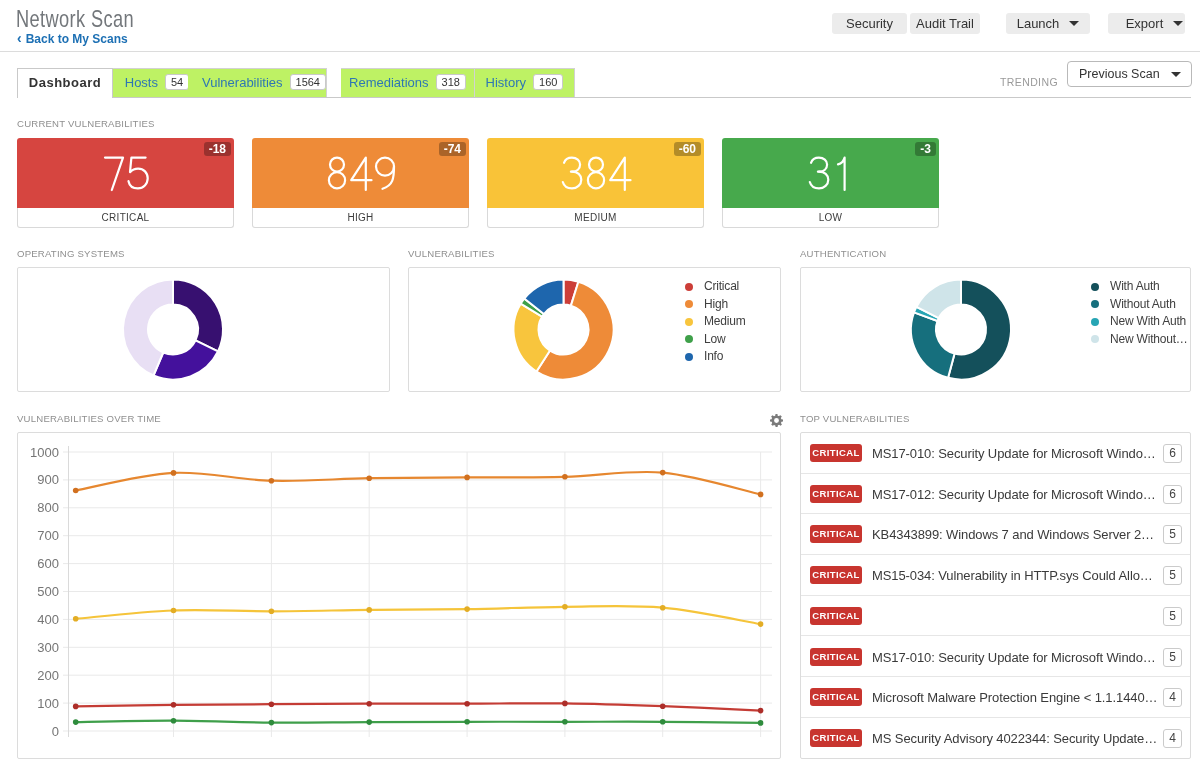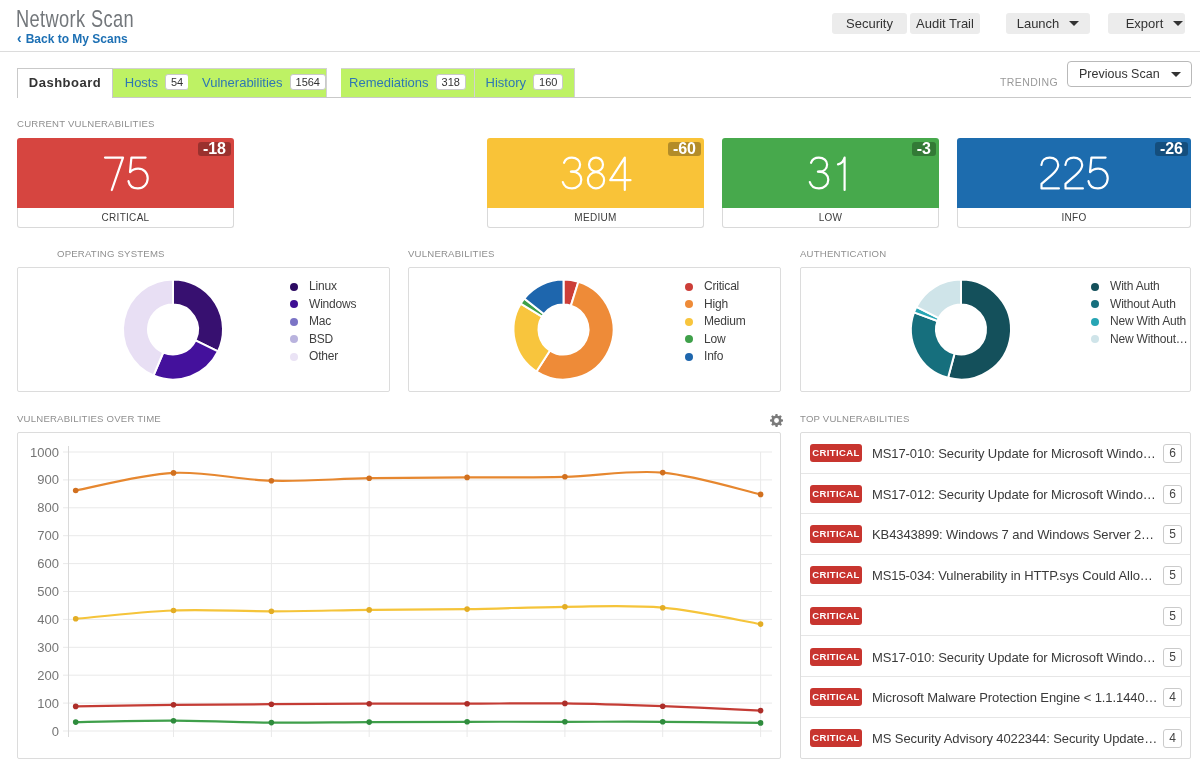--- a/index.html
+++ b/index.html
@@ -19,21 +19,21 @@
 #tabline { left:17px; top:97px; width:1174px; height:1px; background:#c9c9c9; }
 .tab { position:absolute; top:68px; height:29px; background:#bef264; border-top:1px solid #d2d2d2; border-right:1px solid #d2d2d2; font-size:13px; color:#2e77b3; text-align:center; line-height:28px; }
 .tab .bdg { display:inline-block; background:#fff; border:1px solid #c9c9c9; border-radius:3px; font-size:11px; color:#333; line-height:14px; padding:0 5px; margin-left:7px; vertical-align:1px; }
 #tab0 { left:17px; width:96px; height:30px; background:#fff; border:1px solid #c9c9c9; border-bottom:none; color:#333; font-weight:700; z-index:2; letter-spacing:0.5px; }
 #trending { position:absolute; left:988px; top:76px; width:70px; font-size:10.5px; color:#9a9a9a; letter-spacing:0.4px; text-align:right; }
 #sel { position:absolute; left:1067px; top:61px; width:125px; height:26px; border:1px solid #b9b9b9; border-radius:4px; background:#fff; font-size:12.5px; color:#333; line-height:24px; padding-left:11px; }
 #sel .caret { position:absolute; right:10px; top:10px; margin:0; border-left-width:5px; border-right-width:5px; }
 
 .stat { position:absolute; top:138px; height:90px; }
 .stat .top { position:absolute; left:0; top:0; width:100%; height:70px; border-radius:3px 3px 0 0; }
-.stat .delta { position:absolute; top:4px; right:3px; background:rgba(0,0,0,0.28); border-radius:3px; color:#fff; font-size:16px; font-weight:700; line-height:14px; padding:0 5px;margin-left:35px; }
+.stat .delta { position:absolute; top:4px; right:3px; background:rgba(0,0,0,0.28); border-radius:3px; color:#fff; font-size:12px; font-weight:700; line-height:14px; padding:0 5px;margin-left:35px; }
 .stat .lbl { position:absolute; left:0; top:70px; width:100%; height:20px; background:#fff; border:1px solid #d9d9d9; border-top:none; border-radius:0 0 3px 3px; text-align:center; font-size:10px; color:#3c3c3c; letter-spacing:0.3px; line-height:19px; }
 
 .leg { position:absolute; font-size:12px; color:#404040; letter-spacing:-0.2px; }
 .leg .row { height:17.5px; line-height:17.5px; white-space:nowrap; }
 .leg .dot { display:inline-block; width:8px; height:8px; border-radius:50%; margin-right:11px; vertical-align:-0.5px; }
 
 .trow { position:absolute; left:0; width:389px; height:40.7px; border-bottom:1px solid #e6e6e6; }
 .trow .cb { position:absolute; left:9px; top:11px; width:52px; height:18px; background:#c8352f; border-radius:3px; color:#fff; font-size:9.5px; font-weight:700; letter-spacing:0.4px; text-align:center; line-height:18px; }
 .trow .nm { position:absolute; left:71px; top:13px; font-size:13px; color:#3a3a3a; white-space:nowrap; width:286px; overflow:hidden; text-overflow:ellipsis; letter-spacing:-0.1px; }
 .trow .ct { position:absolute; right:8px; top:11px; width:19px; height:19px; border:1px solid #cbcbcb; border-radius:3px; font-size:12px; color:#444; text-align:center; line-height:17px; }
@@ -62,20 +62,32 @@
 
   <div class="stat" style="left:17px; width:217px;">
     <div class="top" style="background:#d64540;"></div>
       <svg class="numsvg" width="48" height="37" viewBox="0 0 48 37" style="position:absolute; top:17px; left:50%; margin-left:-24px;" fill="none" stroke="#fff" stroke-width="2.2" stroke-linecap="round" stroke-linejoin="round">
         <path d="M3 2.6 L21 2.6 L9.8 35" transform="translate(0 0)"></path>
         <path d="M19.6 2.6 L5.4 2.6 L4.0 17.2 C6.2 14.8 9.2 13.6 12.1 13.6 C17.7 13.6 21.7 17.8 21.7 23.3 C21.7 28.9 17.4 33.4 11.9 33.4 C7.1 33.4 3.4 30.7 2.5 26.2" transform="translate(24 0)"></path>
       </svg>
     <div class="delta">-18</div>
       <div class="lbl">CRITICAL</div>
   </div>
+  <div class="stat" style="left:252px; width:217px;">
+    <div class="top" style="background:#ee8b38;"></div>
+      <svg class="numsvg" width="72" height="37" viewBox="0 0 72 37" style="position:absolute; top:17px; left:50%; margin-left:-36px;" fill="none" stroke="#fff" stroke-width="2.2" stroke-linecap="round" stroke-linejoin="round">
+        <circle cx="12.0" cy="9.6" r="7.0"></circle>
+        <circle cx="12.0" cy="25.3" r="8.1"></circle>
+        <path d="M16.8 35 L16.8 2.6 L2.2 25.2 L22.5 25.2" transform="translate(24 0)"></path>
+        <circle cx="60.0" cy="11.6" r="9.0"></circle>
+        <path d="M21 11.6 C21 23.5 20 30.5 9.5 33.8" transform="translate(48 0)"></path>
+      </svg>
+    <div class="delta">-74</div>
+      <div class="lbl">HIGH</div>
+  </div>
   <div class="stat" style="left:487px; width:217px;padding-left:16px;">
     <div class="top" style="background:#f9c338;"></div>
       <svg class="numsvg" width="72" height="37" viewBox="0 0 72 37" style="position:absolute; top:17px; left:50%; margin-left:-36px;" fill="none" stroke="#fff" stroke-width="2.2" stroke-linecap="round" stroke-linejoin="round">
         <path d="M4 7.8 C5.2 4.4 8.2 2.6 11.9 2.6 C16.7 2.6 20.1 5.5 20.1 9.6 C20.1 13.8 16.9 16.7 12.1 16.7 L10.9 16.7" transform="translate(0 0)"></path>
         <path d="M12.1 16.7 C17.5 16.7 21.3 19.9 21.3 24.7 C21.3 29.6 17.2 33.4 12 33.4 C7.2 33.4 3.9 30.9 2.8 27" transform="translate(0 0)"></path>
         <circle cx="36.0" cy="9.6" r="7.0"></circle>
         <circle cx="36.0" cy="25.3" r="8.1"></circle>
         <path d="M16.8 35 L16.8 2.6 L2.2 25.2 L22.5 25.2" transform="translate(48 0)"></path>
       </svg>
     <div class="delta">-60</div>
@@ -84,32 +96,22 @@
   <div class="stat" style="left:722px; width:217px;">
     <div class="top" style="background:#47a94c;"></div>
       <svg class="numsvg" width="48" height="37" viewBox="0 0 48 37" style="position:absolute; top:17px; left:50%; margin-left:-24px;" fill="none" stroke="#fff" stroke-width="2.2" stroke-linecap="round" stroke-linejoin="round">
         <path d="M4 7.8 C5.2 4.4 8.2 2.6 11.9 2.6 C16.7 2.6 20.1 5.5 20.1 9.6 C20.1 13.8 16.9 16.7 12.1 16.7 L10.9 16.7" transform="translate(0 0)"></path>
         <path d="M12.1 16.7 C17.5 16.7 21.3 19.9 21.3 24.7 C21.3 29.6 17.2 33.4 12 33.4 C7.2 33.4 3.9 30.9 2.8 27" transform="translate(0 0)"></path>
         <path d="M7 9.4 C10.6 8.4 12.7 6 13.6 2.6 L13.6 35" transform="translate(24 0)"></path>
       </svg>
     <div class="delta">-3</div>
       <div class="lbl">LOW</div>
   </div>
-  <div class="stat" style="left:957px; width:234px;">
-    <div class="top" style="background:#1d6cae;"></div>
-      <svg class="numsvg" width="72" height="37" viewBox="0 0 72 37" style="position:absolute; top:17px; left:50%; margin-left:-36px;" fill="none" stroke="#fff" stroke-width="2.2" stroke-linecap="round" stroke-linejoin="round">
-        <path d="M3.4 10 C3.7 5.6 7.1 2.6 11.8 2.6 C16.7 2.6 20.2 5.7 20.2 10 C20.2 13.5 18.2 16.1 13.9 19.8 L3.5 28.9 L3.5 33.4 L20.9 33.4" transform="translate(0 0)"></path>
-        <path d="M3.4 10 C3.7 5.6 7.1 2.6 11.8 2.6 C16.7 2.6 20.2 5.7 20.2 10 C20.2 13.5 18.2 16.1 13.9 19.8 L3.5 28.9 L3.5 33.4 L20.9 33.4" transform="translate(24 0)"></path>
-        <path d="M19.6 2.6 L5.4 2.6 L4.0 17.2 C6.2 14.8 9.2 13.6 12.1 13.6 C17.7 13.6 21.7 17.8 21.7 23.3 C21.7 28.9 17.4 33.4 11.9 33.4 C7.1 33.4 3.4 30.7 2.5 26.2" transform="translate(48 0)"></path>
-      </svg>
-    <div class="delta">-26</div>
-      <div class="lbl">INFO</div>
-  </div>
-
-  <div class="sectitle" style="left:17px; top:248px;margin-left:40px;">OPERATING SYSTEMS</div>
+
+  <div class="sectitle" style="left:17px; top:248px;">OPERATING SYSTEMS</div>
   <div class="sectitle" style="left:408px; top:248px;">VULNERABILITIES</div>
   <div class="sectitle" style="left:800px; top:248px;">AUTHENTICATION</div>
   <div class="panel" style="left:17px; top:267px; width:373px; height:125px;"></div>
   <div class="panel" style="left:408px; top:267px; width:373px; height:125px;"></div>
   <div class="panel" style="left:800px; top:267px; width:391px; height:125px;"></div>
 
   <svg class="abs" style="left:0; top:0;" width="1200" height="767" id="donuts">
       <path d="M173.00 279.50 A50 50 0 0 1 217.94 351.42 L195.47 340.46 A25 25 0 0 0 173.00 304.50 Z" fill="#371070" stroke="#fff" stroke-width="2" stroke-linejoin="round"></path>
       <path d="M217.94 351.42 A50 50 0 0 1 153.46 375.53 L163.23 352.51 A25 25 0 0 0 195.47 340.46 Z" fill="#44119c" stroke="#fff" stroke-width="2" stroke-linejoin="round"></path>
       <path d="M153.46 375.53 A50 50 0 0 1 173.00 279.50 L173.00 304.50 A25 25 0 0 0 163.23 352.51 Z" fill="#e8dff4" stroke="#fff" stroke-width="2" stroke-linejoin="round"></path>
@@ -117,27 +119,20 @@
       <path d="M578.37 281.76 A50 50 0 1 1 536.49 371.58 L549.99 350.54 A25 25 0 1 0 570.93 305.63 Z" fill="#ee8b38" stroke="#fff" stroke-width="2" stroke-linejoin="round"></path>
       <path d="M536.49 371.58 A50 50 0 0 1 520.69 303.67 L542.09 316.59 A25 25 0 0 0 549.99 350.54 Z" fill="#f8c53d" stroke="#fff" stroke-width="2" stroke-linejoin="round"></path>
       <path d="M520.69 303.67 A50 50 0 0 1 524.21 298.58 L543.85 314.04 A25 25 0 0 0 542.09 316.59 Z" fill="#3fa04a" stroke="#fff" stroke-width="2" stroke-linejoin="round"></path>
       <path d="M524.21 298.58 A50 50 0 0 1 563.50 279.50 L563.50 304.50 A25 25 0 0 0 543.85 314.04 Z" fill="#1e66ad" stroke="#fff" stroke-width="2" stroke-linejoin="round"></path>
       <path d="M961.00 279.50 A50 50 0 1 1 948.06 377.80 L954.53 353.65 A25 25 0 1 0 961.00 304.50 Z" fill="#14505b" stroke="#fff" stroke-width="2" stroke-linejoin="round"></path>
       <path d="M948.06 377.80 A50 50 0 0 1 914.02 312.40 L937.51 320.95 A25 25 0 0 0 954.53 353.65 Z" fill="#166f7d" stroke="#fff" stroke-width="2" stroke-linejoin="round"></path>
       <path d="M914.02 312.40 A50 50 0 0 1 916.45 306.80 L938.72 318.15 A25 25 0 0 0 937.51 320.95 Z" fill="#27a5b4" stroke="#fff" stroke-width="2" stroke-linejoin="round"></path>
       <path d="M916.45 306.80 A50 50 0 0 1 961.00 279.50 L961.00 304.50 A25 25 0 0 0 938.72 318.15 Z" fill="#cfe4e9" stroke="#fff" stroke-width="2" stroke-linejoin="round"></path>
     </svg>
 
-  <div class="leg" style="left:290px; top:278px;">
-    <div class="row"><span class="dot" style="background:#2d0b63;"></span>Linux</div>
-    <div class="row"><span class="dot" style="background:#3e0f94;"></span>Windows</div>
-    <div class="row"><span class="dot" style="background:#7b74c6;"></span>Mac</div>
-    <div class="row"><span class="dot" style="background:#b9b3de;"></span>BSD</div>
-    <div class="row"><span class="dot" style="background:#eae3f5;"></span>Other</div>
-  </div>
   <div class="leg" style="left:685px; top:278px;">
     <div class="row"><span class="dot" style="background:#cc3e38;"></span>Critical</div>
     <div class="row"><span class="dot" style="background:#ee8b38;"></span>High</div>
     <div class="row"><span class="dot" style="background:#f8c53d;"></span>Medium</div>
     <div class="row"><span class="dot" style="background:#3fa04a;"></span>Low</div>
     <div class="row"><span class="dot" style="background:#1e66ad;"></span>Info</div>
   </div>
   <div class="leg" style="left:1091px; top:278px;">
     <div class="row"><span class="dot" style="background:#14505b;"></span>With Auth</div>
     <div class="row"><span class="dot" style="background:#166f7d;"></span>Without Auth</div>

